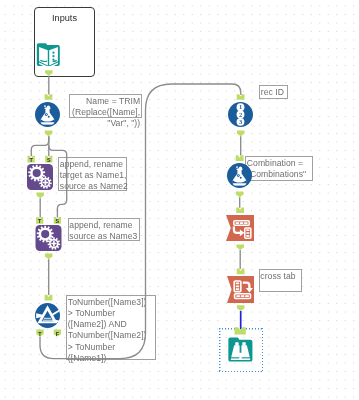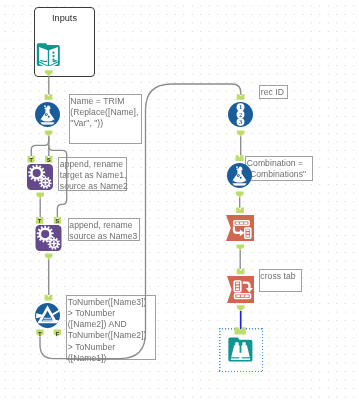--- a/index.html
+++ b/index.html
@@ -255,21 +255,21 @@
         <rect x="13.65" y="5.6" width="3.0" height="2.9" rx="0.5" fill="#ffffff"></rect>
         <path d="M6.35 8.3 h4.35 a0.5 0.5 0 0 1 .5 .5 v12.5 H3.9 a0.6 0.6 0 0 1-.6-.68z" fill="#ffffff"></path>
         <path d="M17.65 8.3 h-4.35 a0.5 0.5 0 0 0-.5 .5 v12.5 H20.1 a0.6 0.6 0 0 0 .6-.68z" fill="#ffffff"></path>
         <path d="M11.2 14.9 h1.6 a0.6 0.6 0 0 1 .6 .6 v5.8 h-2.8 v-5.8 a0.6 0.6 0 0 1 .6-.6z" fill="#ffffff"></path>
         <rect x="3.5" y="18.9" width="7.4" height="1.0" fill="currentColor"></rect>
         <rect x="13.1" y="18.9" width="7.4" height="1.0" fill="currentColor"></rect>
       </symbol>
     </defs>
   </svg>
 
-<div class="label" style="left: 68.5px; top: 94px; width: 73.5px; height: 50px;">Name = TRIM
+<div class="label" style="left: 68.5px; top: 94px; width: 73.5px; height: 24px; text-align: right;">Name = TRIM
 (Replace([Name],
 "Var", "))</div>
     <div class="label" style="left: 58px; top: 157px; width: 69px; height: 34px;">append, rename
 target as Name1,
 source as Name2</div>
     <div class="label" style="left: 67.5px; top: 218px; width: 72.5px; height: 23px;">append, rename
 source as Name3</div>
     <div class="label" style="left: 66px; top: 295px; width: 90px; height: 65px;">ToNumber([Name3])
 &gt; ToNumber
 ([Name2]) AND

